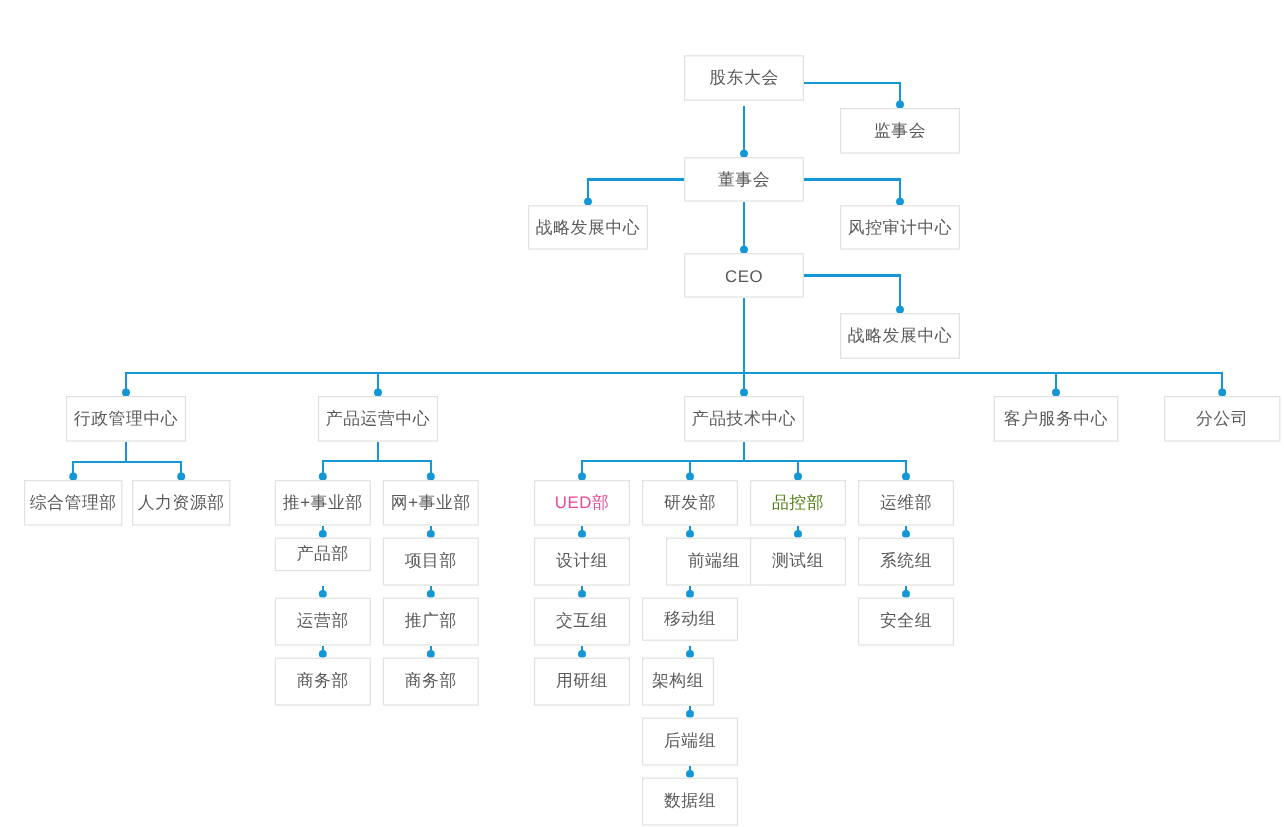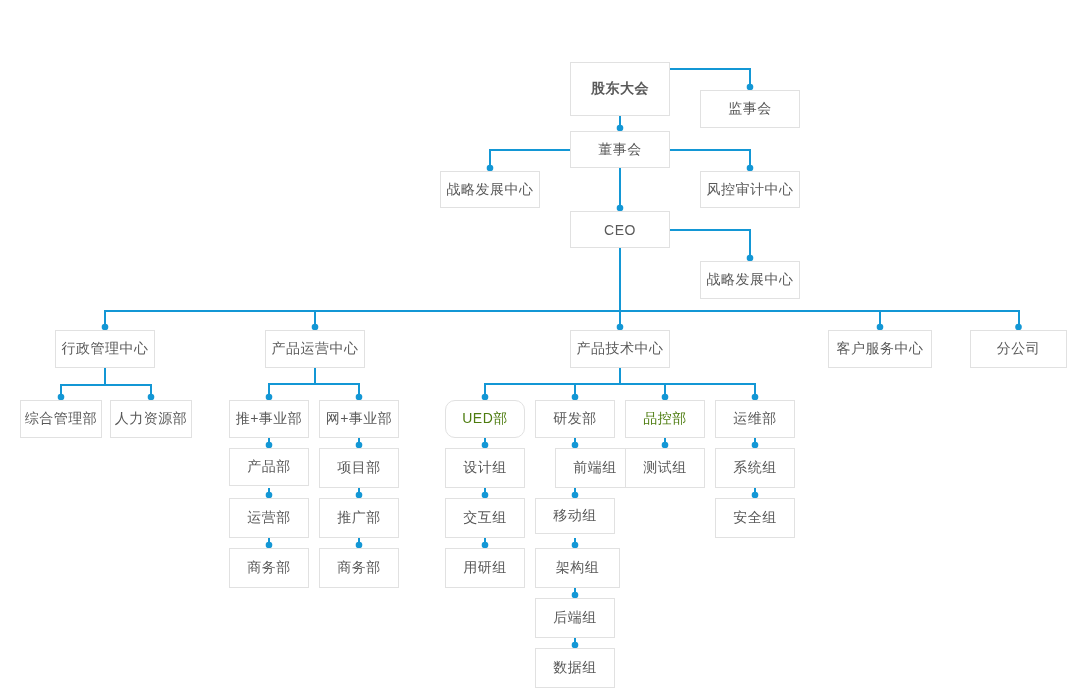--- a/index.html
+++ b/index.html
@@ -120,21 +120,21 @@
       <line x1="570" y1="149.5" x2="490" y2="149.5" stroke="#1397d5" stroke-width="2" shape-rendering="crispEdges"></line>
       <line x1="490" y1="148.5" x2="490" y2="168" stroke="#1397d5" stroke-width="2" shape-rendering="crispEdges"></line>
       <circle cx="490" cy="168" r="3.3" fill="#1397d5"></circle>
       <line x1="670" y1="149.5" x2="750" y2="149.5" stroke="#1397d5" stroke-width="2" shape-rendering="crispEdges"></line>
       <line x1="750" y1="148.5" x2="750" y2="168" stroke="#1397d5" stroke-width="2" shape-rendering="crispEdges"></line>
       <circle cx="750" cy="168" r="3.3" fill="#1397d5"></circle>
       <line x1="670" y1="229.5" x2="750" y2="229.5" stroke="#1397d5" stroke-width="2" shape-rendering="crispEdges"></line>
       <line x1="750" y1="228.5" x2="750" y2="258" stroke="#1397d5" stroke-width="2" shape-rendering="crispEdges"></line>
       <circle cx="750" cy="258" r="3.3" fill="#1397d5"></circle>
     </svg>
-<div class="node" style="left: 570px; top: 62px; width: 100px; height: 54px; border-color: rgb(225, 225, 225); background: rgb(255, 255, 255); color: rgb(89, 89, 89); font-weight: bold;">
+<div class="node" style="left: 570px; top: 46px; width: 100px; height: 38px; border-color: rgb(225, 225, 225); background: rgb(255, 255, 255); color: rgb(89, 89, 89);">
       <span>股东大会</span>
     </div>
     <div class="node" style="left: 700px; top: 90px; width: 100px; height: 38px; border-color: rgb(225, 225, 225); background: rgb(255, 255, 255); color: rgb(89, 89, 89);">
       <span>监事会</span>
     </div>
     <div class="node" style="left: 570px; top: 131px; width: 100px; height: 37px; border-color: rgb(225, 225, 225); background: rgb(255, 255, 255); color: rgb(89, 89, 89);">
       <span>董事会</span>
     </div>
     <div class="node" style="left: 440px; top: 171px; width: 100px; height: 37px; border-color: rgb(225, 225, 225); background: rgb(255, 255, 255); color: rgb(89, 89, 89);">
       <span>战略发展中心</span>
@@ -168,39 +168,39 @@
     </div>
     <div class="node" style="left: 110px; top: 400px; width: 82px; height: 38px; border-color: rgb(225, 225, 225); background: rgb(255, 255, 255); color: rgb(89, 89, 89);">
       <span>人力资源部</span>
     </div>
     <div class="node" style="left: 229px; top: 400px; width: 80px; height: 38px; border-color: rgb(225, 225, 225); background: rgb(255, 255, 255); color: rgb(89, 89, 89);">
       <span>推+事业部</span>
     </div>
     <div class="node" style="left: 319px; top: 400px; width: 80px; height: 38px; border-color: rgb(225, 225, 225); background: rgb(255, 255, 255); color: rgb(89, 89, 89);">
       <span>网+事业部</span>
     </div>
-    <div class="node" style="left: 229px; top: 448px; width: 80px; height: 38px; border-color: rgb(225, 225, 225); background: rgb(255, 255, 255); color: rgb(89, 89, 89);">
+    <div class="node" style="left: 229px; top: 448px; width: 80px; height: 28px; border-color: rgb(225, 225, 225); background: rgb(255, 255, 255); color: rgb(89, 89, 89);">
       <span>产品部</span>
     </div>
     <div class="node" style="left: 229px; top: 498px; width: 80px; height: 40px; border-color: rgb(225, 225, 225); background: rgb(255, 255, 255); color: rgb(89, 89, 89);">
       <span>运营部</span>
     </div>
     <div class="node" style="left: 229px; top: 548px; width: 80px; height: 40px; border-color: rgb(225, 225, 225); background: rgb(255, 255, 255); color: rgb(89, 89, 89);">
       <span>商务部</span>
     </div>
     <div class="node" style="left: 319px; top: 448px; width: 80px; height: 40px; border-color: rgb(225, 225, 225); background: rgb(255, 255, 255); color: rgb(89, 89, 89);">
       <span>项目部</span>
     </div>
     <div class="node" style="left: 319px; top: 498px; width: 80px; height: 40px; border-color: rgb(225, 225, 225); background: rgb(255, 255, 255); color: rgb(89, 89, 89);">
       <span>推广部</span>
     </div>
     <div class="node" style="left: 319px; top: 548px; width: 80px; height: 40px; border-color: rgb(225, 225, 225); background: rgb(255, 255, 255); color: rgb(89, 89, 89);">
       <span>商务部</span>
     </div>
-    <div class="node" style="left: 445px; top: 400px; width: 80px; height: 38px; border-color: rgb(225, 225, 225); background: rgb(255, 255, 255); color: #4d7c0f; border-radius: 10px;">
+    <div class="node" style="left: 445px; top: 400px; width: 80px; height: 38px; border-color: rgb(225, 225, 225); background: rgb(255, 255, 255); color: #ec4899;">
       <span>UED部</span>
     </div>
     <div class="node" style="left: 535px; top: 400px; width: 80px; height: 38px; border-color: rgb(225, 225, 225); background: rgb(255, 255, 255); color: rgb(89, 89, 89);">
       <span>研发部</span>
     </div>
     <div class="node" style="left: 625px; top: 400px; width: 80px; height: 38px; border-color: rgb(225, 225, 225); background: rgb(255, 255, 255); color: #4d7c0f;">
       <span>品控部</span>
     </div>
     <div class="node" style="left: 715px; top: 400px; width: 80px; height: 38px; border-color: rgb(225, 225, 225); background: rgb(255, 255, 255); color: rgb(89, 89, 89);">
       <span>运维部</span>
@@ -213,21 +213,21 @@
     </div>
     <div class="node" style="left: 445px; top: 548px; width: 80px; height: 40px; border-color: rgb(225, 225, 225); background: rgb(255, 255, 255); color: rgb(89, 89, 89);">
       <span>用研组</span>
     </div>
     <div class="node" style="left: 555px; top: 448px; width: 80px; height: 40px; border-color: rgb(225, 225, 225); background: rgb(255, 255, 255); color: rgb(89, 89, 89);">
       <span>前端组</span>
     </div>
     <div class="node" style="left: 535px; top: 498px; width: 80px; height: 36px; border-color: rgb(225, 225, 225); background: rgb(255, 255, 255); color: rgb(89, 89, 89);">
       <span>移动组</span>
     </div>
-    <div class="node" style="left: 535px; top: 548px; width: 85px; height: 40px; border-color: rgb(225, 225, 225); background: rgb(255, 255, 255); color: rgb(89, 89, 89);">
+    <div class="node" style="left: 535px; top: 548px; width: 60px; height: 40px; border-color: rgb(225, 225, 225); background: rgb(255, 255, 255); color: rgb(89, 89, 89);">
       <span>架构组</span>
     </div>
     <div class="node" style="left: 535px; top: 598px; width: 80px; height: 40px; border-color: rgb(225, 225, 225); background: rgb(255, 255, 255); color: rgb(89, 89, 89);">
       <span>后端组</span>
     </div>
     <div class="node" style="left: 535px; top: 648px; width: 80px; height: 40px; border-color: rgb(225, 225, 225); background: rgb(255, 255, 255); color: rgb(89, 89, 89);">
       <span>数据组</span>
     </div>
     <div class="node" style="left: 625px; top: 448px; width: 80px; height: 40px; border-color: rgb(225, 225, 225); background: rgb(255, 255, 255); color: rgb(89, 89, 89);">
       <span>测试组</span>

